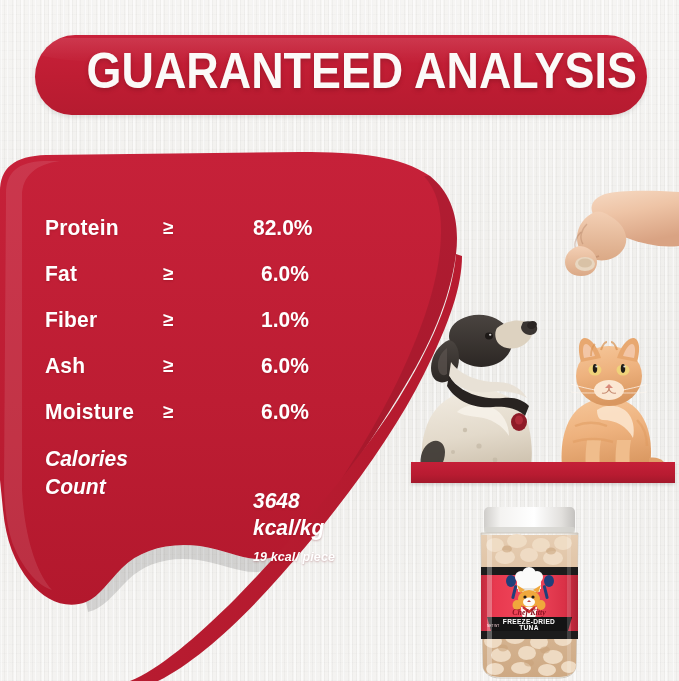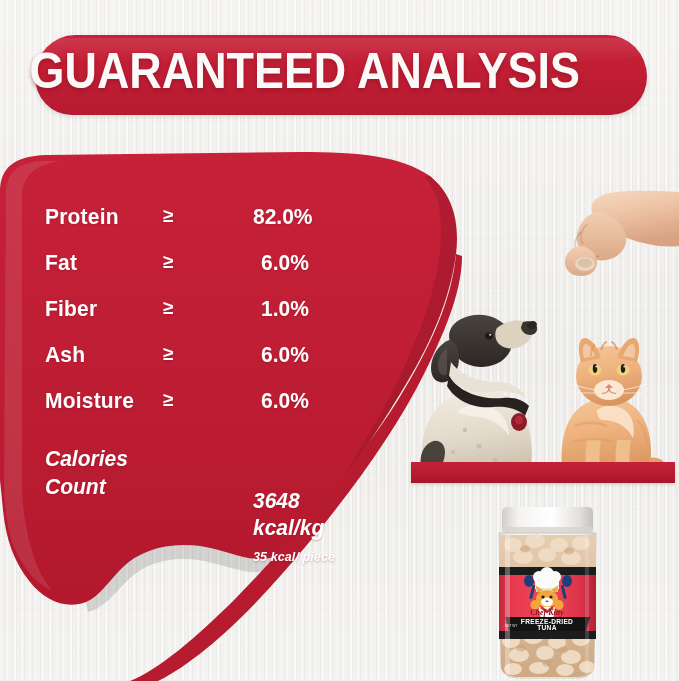--- a/index.html
+++ b/index.html
@@ -26,40 +26,40 @@
     position:absolute;left:35px;top:35px;width:612px;height:80px;
     background:linear-gradient(180deg,#c8213a 0%, #bf1d33 52%, #b61b30 100%);
     border-radius:44px 44px 40px 40px / 46px 46px 42px 42px;
     box-shadow:0 2px 5px rgba(0,0,0,0.10);
   }
   .header-banner::after{
     content:"";position:absolute;left:3px;right:3px;top:3px;height:26px;
     border-radius:40px 40px 50% 50% / 34px 34px 100% 100%;
     background:linear-gradient(180deg,rgba(255,255,255,0.10),rgba(255,255,255,0));
   }
-  .header-title-wrap{position:absolute;left:35px;top:35px;width:612px;height:72px;
-    display:flex;align-items:center;justify-content:flex-start;}
+  .header-title-wrap{position:absolute;left:19px;top:35px;width:612px;height:72px;
+    display:flex;align-items:center;justify-content:flex-end;}
   .header-title-text{
     color:#fbfaf8;font-weight:700;font-size:44px;letter-spacing:0px;
     font-family:"Liberation Sans Narrow","Liberation Sans",sans-serif;
     transform:scaleX(1.02) scaleY(1.14);
     text-shadow:0 2px 4px rgba(120,15,28,0.45);
     white-space:nowrap;
   }
 
   
   .red-panel{position:absolute;left:0;top:150px;width:520px;height:531px;}
   .red-panel svg{display:block;}
 
   
   .analysis-table{
     position:absolute;left:45px;top:205px;width:310px;
   }
   .row{
-    display:flex;align-items:flex-start;height:46px;
+    display:flex;align-items:center;height:46px;
   }
   .cell-label{
     width:118px;flex:0 0 118px;
     color:#ffffff;font-weight:700;font-size:21px;
     font-family:"Liberation Sans Narrow","Liberation Sans",sans-serif;
     transform:scaleY(1.06);
     letter-spacing:0.2px;
     text-shadow:0 1px 2px rgba(120,15,28,0.30);
   }
   .cell-op{
@@ -110,21 +110,21 @@
   
   .pets{position:absolute;left:405px;top:300px;width:274px;height:175px;}
   
   .shelf-bar{
     position:absolute;left:411px;top:462px;width:264px;height:21px;
     background:linear-gradient(180deg,#c52038 0%, #b81b31 60%, #a3182b 100%);
     box-shadow:0 2px 3px rgba(0,0,0,0.12);
   }
 
   
-  .jar{position:absolute;left:491px;top:505px;width:113px;height:176px;}
+  .jar{position:absolute;left:473px;top:505px;width:113px;height:176px;}
 </style>
 </head>
 <body>
 
 <div id="stage">
 
   <div class="bg-texture"></div>
 
   <div class="header-banner"></div>
   <div class="header-title-wrap">
@@ -217,21 +217,21 @@
   </div>
 
   <div class="calories-block">
     <div class="cal-label">
       <div>Calories</div>
       <div>Count</div>
     </div>
     <div class="cal-values">
       <div class="cal-main">3648</div>
       <div class="cal-main">kcal/kg</div>
-      <div class="cal-sub">35 kcal/ piece</div>
+      <div class="cal-sub">19 kcal/ piece</div>
     </div>
   </div>
 
   <div class="hand">
     <svg width="122" height="88" viewBox="0 0 122 88" xmlns="http://www.w3.org/2000/svg">
       <defs>
         <linearGradient id="skin" x1="0" y1="0" x2="0.3" y2="1">
           <stop offset="0%" stop-color="#f6d9c2"></stop>
           <stop offset="45%" stop-color="#eec4a6"></stop>
           <stop offset="100%" stop-color="#d9a383"></stop>

